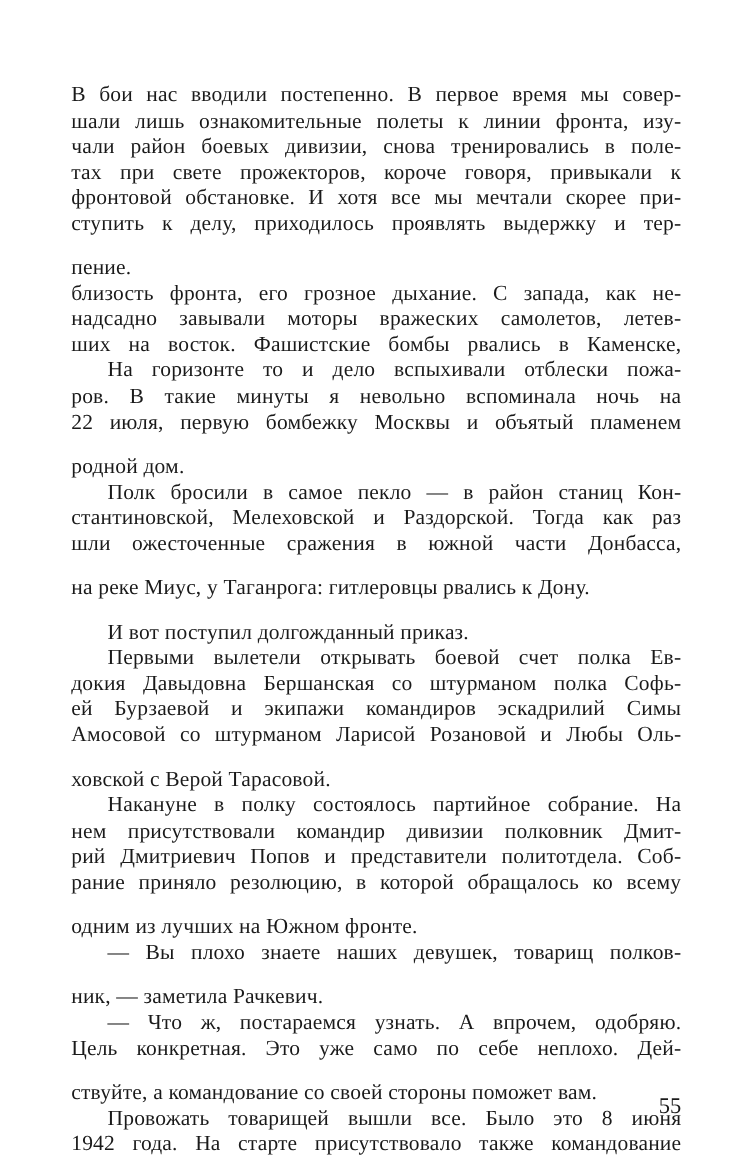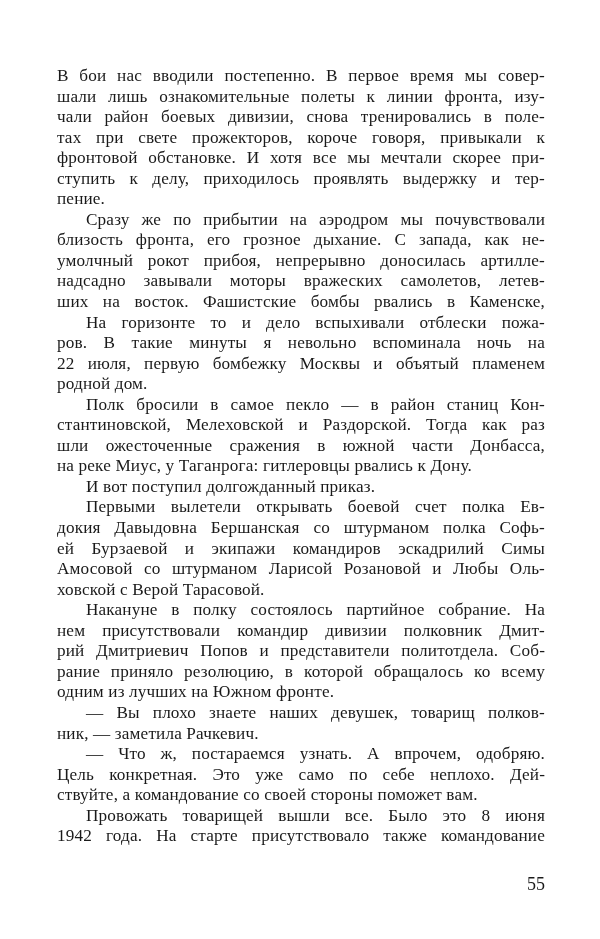--- a/index.html
+++ b/index.html
@@ -15,21 +15,21 @@
     color: #1a1a1a;
     letter-spacing: 0.15px;
   }
   .line {
     display: block;
     white-space: nowrap;
     text-align: justify;
     text-align-last: justify;
     height: 20.55px;
   }
-  .line.last { text-align-last: left; }
+  .line.last { text-align-last: left; margin-top: 15px; }
   .line.indent { padding-left: 29px; }
   .page-number {
     position: absolute;
     left: 57px;
     width: 488px;
     top: 874px;
     text-align: right;
     font-family: "Liberation Serif", "DejaVu Serif", serif;
     font-size: 18px;
     font-weight: normal;
@@ -43,23 +43,21 @@
     <div>
       <span class="line">В бои нас вводили постепенно. В первое время мы совер-</span>
       <span class="line">шали лишь ознакомительные полеты к линии фронта, изу-</span>
       <span class="line">чали район боевых дивизии, снова тренировались в поле-</span>
       <span class="line">тах при свете прожекторов, короче говоря, привыкали к</span>
       <span class="line">фронтовой обстановке. И хотя все мы мечтали скорее при-</span>
       <span class="line">ступить к делу, приходилось проявлять выдержку и тер-</span>
       <span class="line last">пение.</span>
     </div>
     <div>
-      <span class="line indent">Сразу же по прибытии на аэродром мы почувствовали</span>
       <span class="line">близость фронта, его грозное дыхание. С запада, как не-</span>
-      <span class="line">умолчный рокот прибоя, непрерывно доносилась артилле-</span>
       <span class="line">надсадно завывали моторы вражеских самолетов, летев-</span>
       <span class="line">ших на восток. Фашистские бомбы рвались в Каменске,</span>
     </div>
     <div>
       <span class="line indent">На горизонте то и дело вспыхивали отблески пожа-</span>
       <span class="line">ров. В такие минуты я невольно вспоминала ночь на</span>
       <span class="line">22 июля, первую бомбежку Москвы и объятый пламенем</span>
       <span class="line last">родной дом.</span>
     </div>
     <div>

